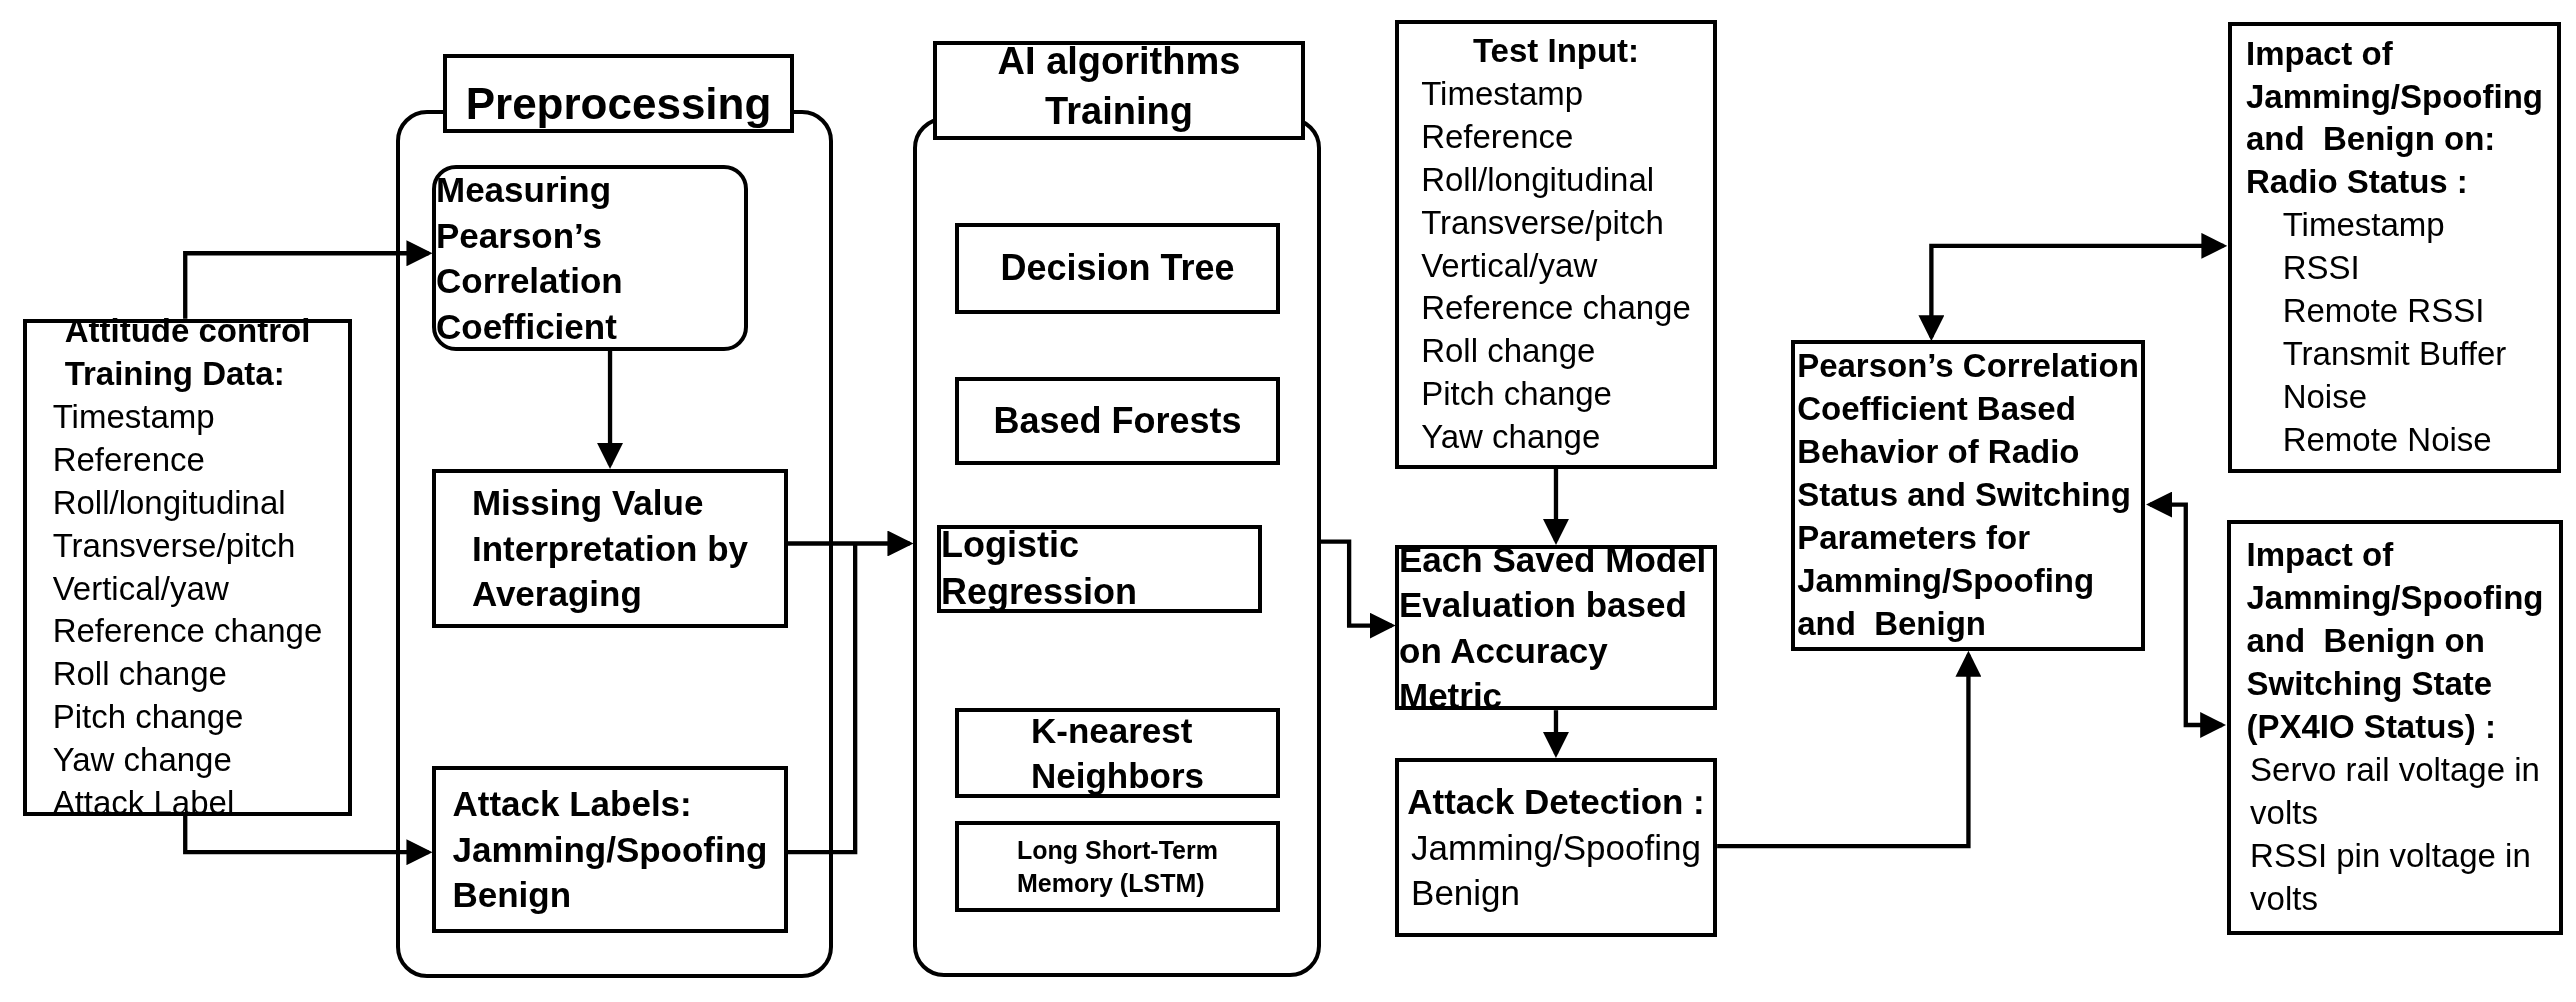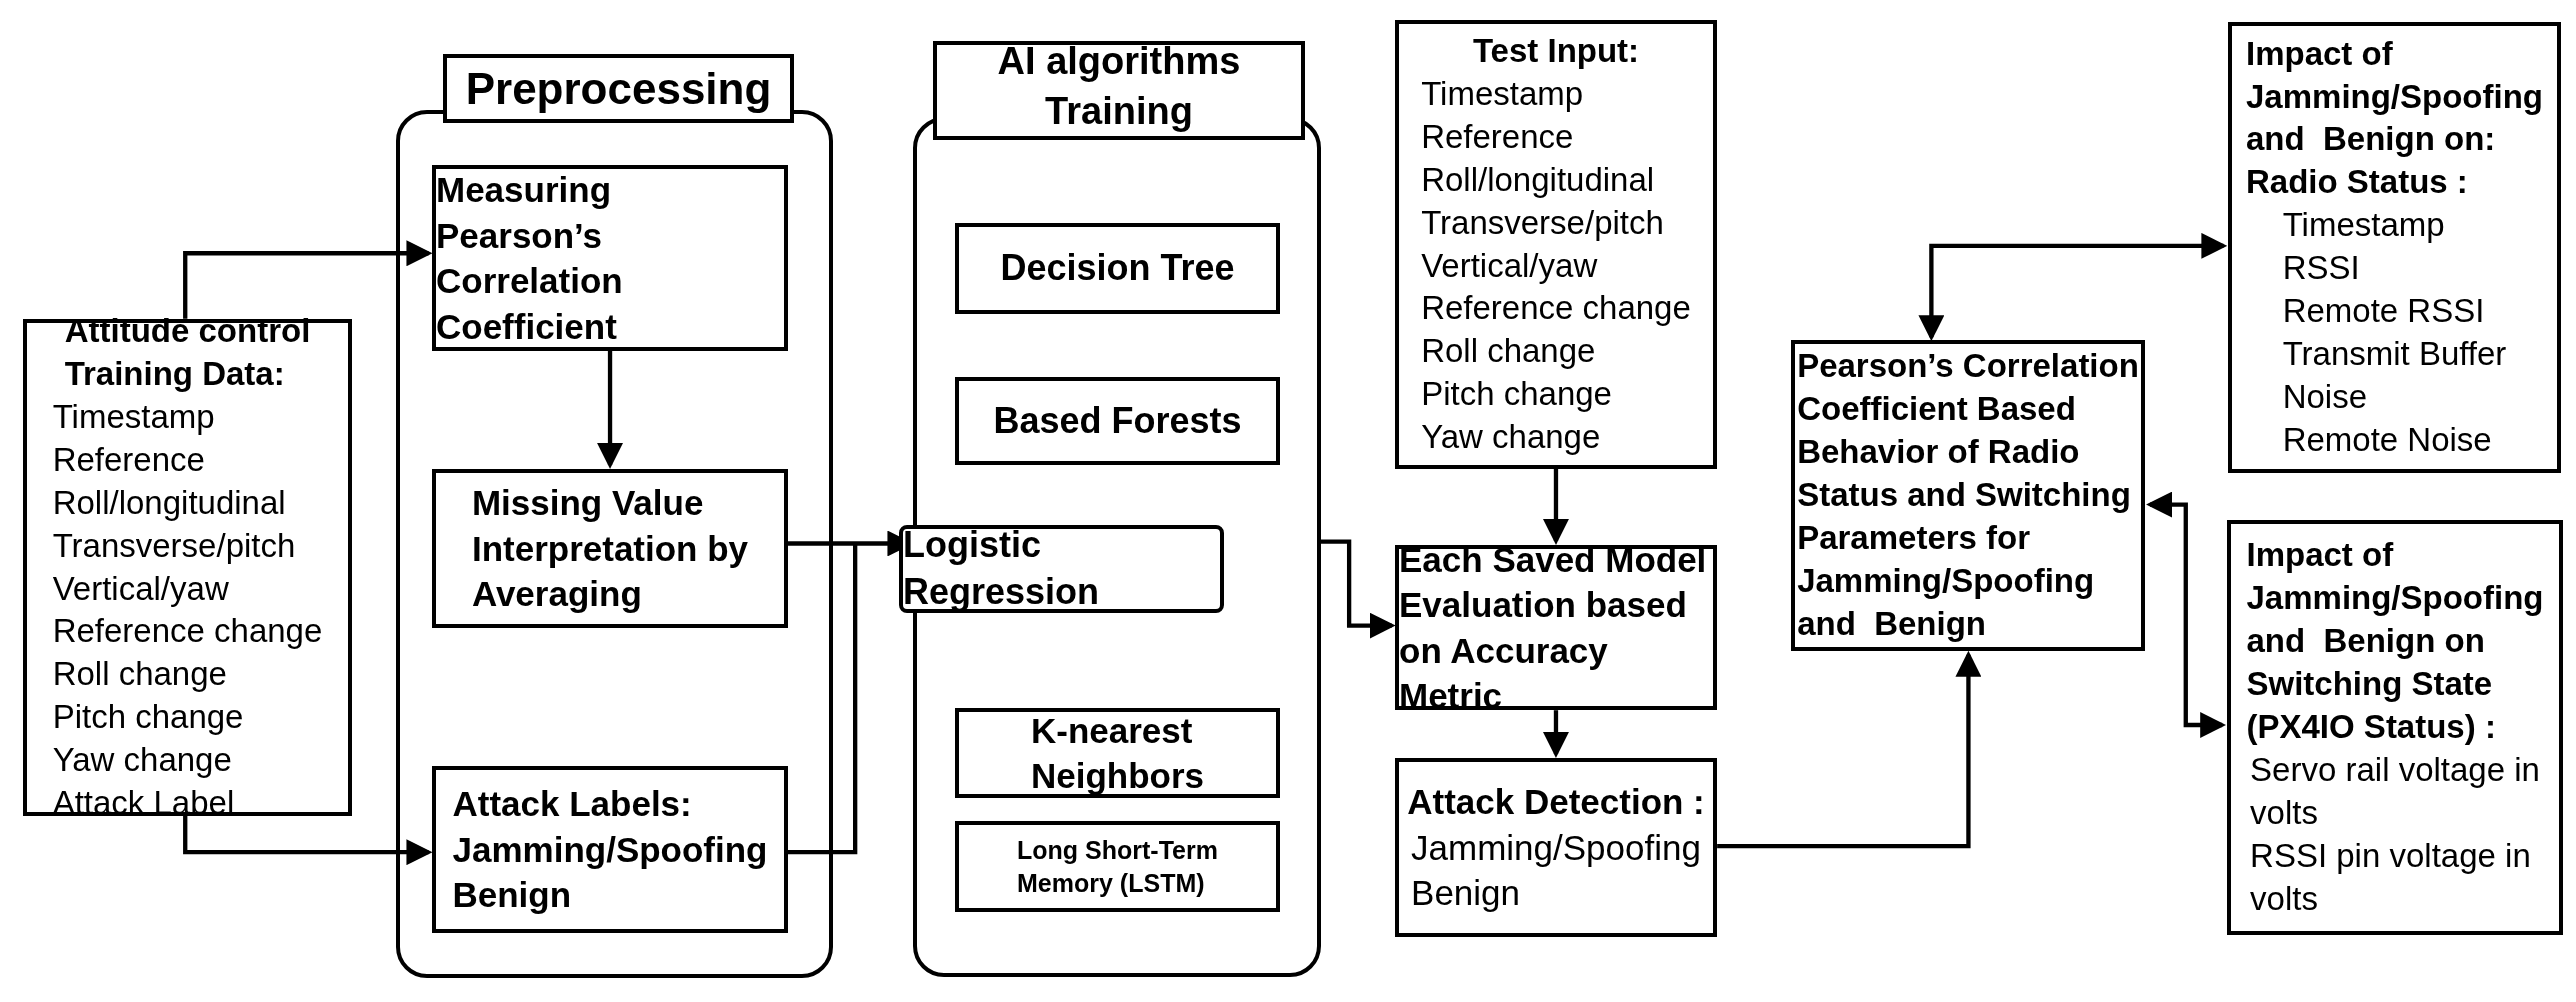--- a/index.html
+++ b/index.html
@@ -25,29 +25,29 @@
     font-weight:bold;
   }
   .lines{white-space:pre-line;line-height:1.3;}
   .head{font-weight:bold;}
   #connector-layer{position:absolute;left:0;top:0;z-index:2;}
   #connector-layer path{fill:none;stroke:#000000;stroke-width:7;}
 
   
   #training-data      {left:23px;   top:319px;  width:329px; height:497px; font-size:33px;}
   #preprocessing-container{left:396px; top:110px; width:437px; height:868px;}
-  #preprocessing-title{left:443px;  top:54px;   width:351px; height:69px; font-size:44px;}
-  #measuring          {left:432px;  top:165px;  width:356px; height:186px; font-size:35px;}
+  #preprocessing-title{left:443px;  top:54px;   width:351px; height:79px; font-size:44px;align-items:flex-end;}
+  #measuring          {left:432px;  top:165px;  width:316px; height:186px; font-size:35px;border-radius:24px;}
   #missing-value      {left:432px;  top:469px;  width:356px; height:159px; font-size:35px;}
   #attack-labels      {left:432px;  top:766px; width:356px; height:167px; font-size:35px;}
   #ai-container       {left:913px; top:117px;  width:408px; height:860px;}
   #ai-title           {left:933px; top:41px;   width:372px; height:99px; font-size:38px;align-items:flex-end;}
   #decision-tree      {left:955px; top:223px;  width:325px; height:91px; font-size:36px;}
   #random-forests     {left:955px; top:377px;  width:325px; height:88px; font-size:36px;}
-  #logistic-regression{left:899px; top:525px;  width:325px; height:88px; font-size:36px;border-radius:8px;}
+  #logistic-regression{left:937px; top:525px;  width:325px; height:88px; font-size:36px;}
   #knn                {left:955px; top:674px; width:325px; height:90px; font-size:35px;margin-top:34px;}
   #lstm               {left:955px; top:821px; width:325px; height:91px; font-size:25px;}
   #test-input         {left:1395px; top:20px;   width:322px; height:449px; font-size:33px;}
   #model-evaluation   {left:1395px; top:545px;  width:322px; height:165px; font-size:35px;}
   #attack-detection   {left:1395px; top:758px; width:322px; height:179px; font-size:35px;}
   #pearson-behavior   {left:1791px; top:340px;  width:354px; height:311px; font-size:33px;}
   #radio-status       {left:2228px; top:21.6px;   width:333px; height:451px; font-size:33px;}
   #px4io-status       {left:2227px; top:520px;  width:336px; height:415px; font-size:33px;}
 </style>
 </head>

